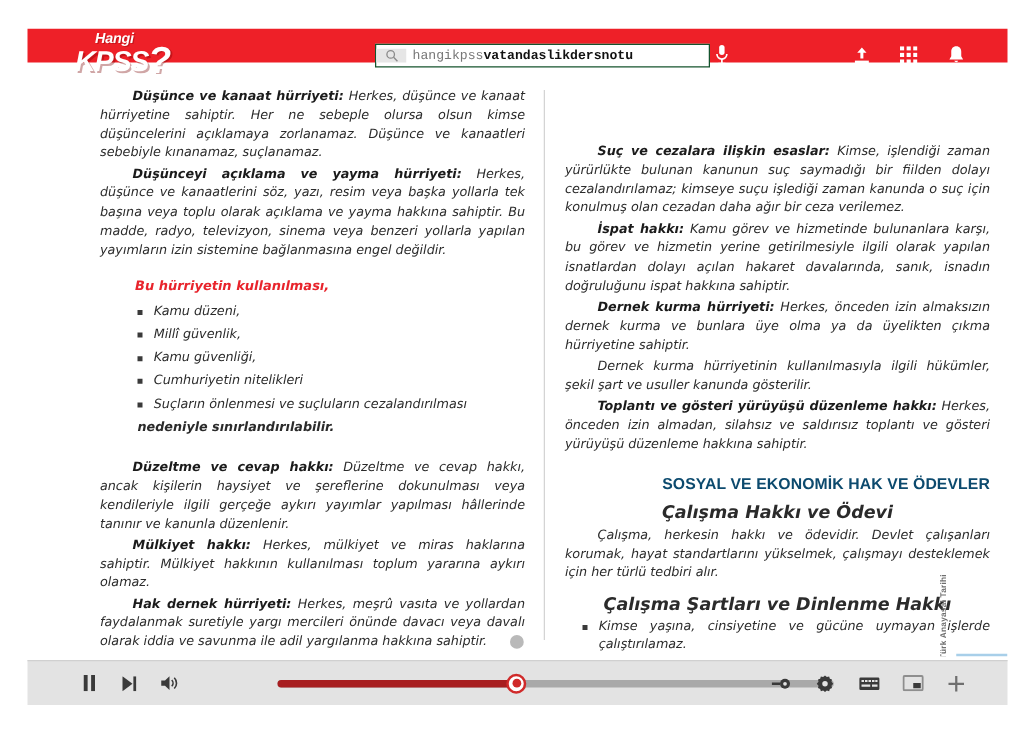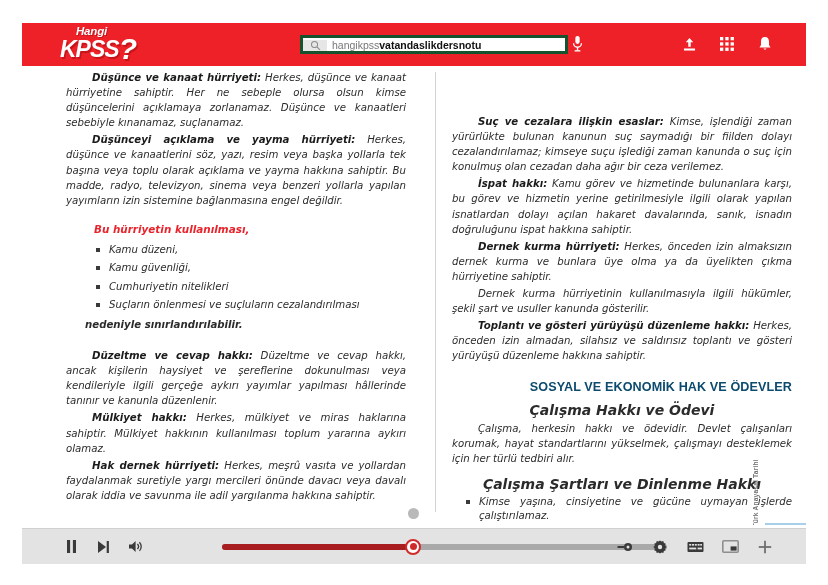--- a/index.html
+++ b/index.html
@@ -14,21 +14,21 @@
   .page {
     position: relative;
     width: 828px; height: 585px;
     background: #ffffff;
   }
 
   
   .header {
     position: absolute;
     left: 22px; top: 23px;
-    width: 784px; height: 43px;
+    width: 784px; height: 27px;
     background: #ee2028;
     display: flex;
     align-items: center;
   }
 
   .logo {
     position: absolute;
     left: 38px; top: 3px;
     width: 120px; height: 38px;
     color: #ffffff;
@@ -63,23 +63,24 @@
     line-height: .8;
     text-shadow: 1.5px 1.5px 0 rgba(120,0,0,.35);
   }
 
   
   .search-wrap {
     position: absolute;
     left: 278px; top: 12px;
     width: 268px; height: 19px;
     display: flex;
-    align-items: flex-end;
+    align-items: center;
     background: #ffffff;
-    border: 3px solid #14532d;
+    border: 1px solid #14532d;
+    font-family: Liberation Mono, monospace;
   }
   .search-icon-box {
     width: 24px;
     background: #e6e6e6;
     display: flex; align-items: center; justify-content: center;
   }
   .search-text {
     flex: 1;
     display: flex; align-items: center;
     padding: 0 5px;
@@ -137,21 +138,21 @@
     position: absolute;
     top: 0;
     width: 340px;
     font-family: "DejaVu Sans", sans-serif;
     font-size: 10.2px;
     line-height: 15.1px;
     color: #2b2b2b;
     text-align: justify;
     font-style: italic;
   }
-  .col-left  { left: 44px; }
+  .col-left  { left: 58px; }
   .col-right { left: 430px; margin-top: 44px; }
 
   p.para {
     margin: 0 0 0 0;
     text-indent: 26px;
     text-align: justify;
     hyphens: auto;
   }
   p.para + p.para { margin-top: 2px; }
   .lead {
@@ -379,25 +380,26 @@
     <div class="col col-left">
 
       <p class="para"><span class="lead">Düşünce ve kanaat hürriyeti:</span><span> Herkes, düşünce ve kanaat hürriyetine sahiptir. Her ne sebeple olursa olsun kimse düşüncelerini açıklamaya zorlanamaz. Düşünce ve kanaatleri sebebiyle kınanamaz, suçlanamaz.</span></p>
 
       <p class="para"><span class="lead">Düşünceyi açıklama ve yayma hürriyeti:</span><span> Herkes, düşünce ve kanaatlerini söz, yazı, resim veya başka yollarla tek başına veya toplu olarak açıklama ve yayma hakkına sahiptir. Bu madde, radyo, televizyon, sinema veya benzeri yollarla yapılan yayımların izin sistemine bağlanmasına engel değildir.</span></p>
 
       <div class="red-head">Bu hürriyetin kullanılması,</div>
 
       <ul class="bullets">
         <li>Kamu düzeni,</li>
+        <li>Millî güvenlik,</li>
         <li>Kamu güvenliği,</li>
         <li>Cumhuriyetin nitelikleri</li>
         <li>Suçların önlenmesi ve suçluların cezalandırılması</li>
       </ul>
-      <div class="after-list" style="margin-left:19px;">nedeniyle sınırlandırılabilir.</div>
+      <div class="after-list" style="margin-left:30px;">nedeniyle sınırlandırılabilir.</div>
 
       <div class="gap-m"></div>
 
       <p class="para"><span class="lead">Düzeltme ve cevap hakkı:</span><span> Düzeltme ve cevap hakkı, ancak kişilerin haysiyet ve şereflerine dokunulması veya kendileriyle ilgili gerçeğe aykırı yayımlar yapılması hâllerinde tanınır ve kanunla düzenlenir.</span></p>
 
       <p class="para"><span class="lead">Mülkiyet hakkı:</span><span> Herkes, mülkiyet ve miras haklarına sahiptir. Mülkiyet hakkının kullanılması toplum yararına aykırı olamaz.</span></p>
 
       <p class="para"><span class="lead">Hak dernek hürriyeti:</span><span> Herkes, meşrû vasıta ve yollardan faydalanmak suretiyle yargı mercileri önünde davacı veya davalı olarak iddia ve savunma ile adil yargılanma hakkına sahiptir.</span></p>
 
       <p class="para"></p>

